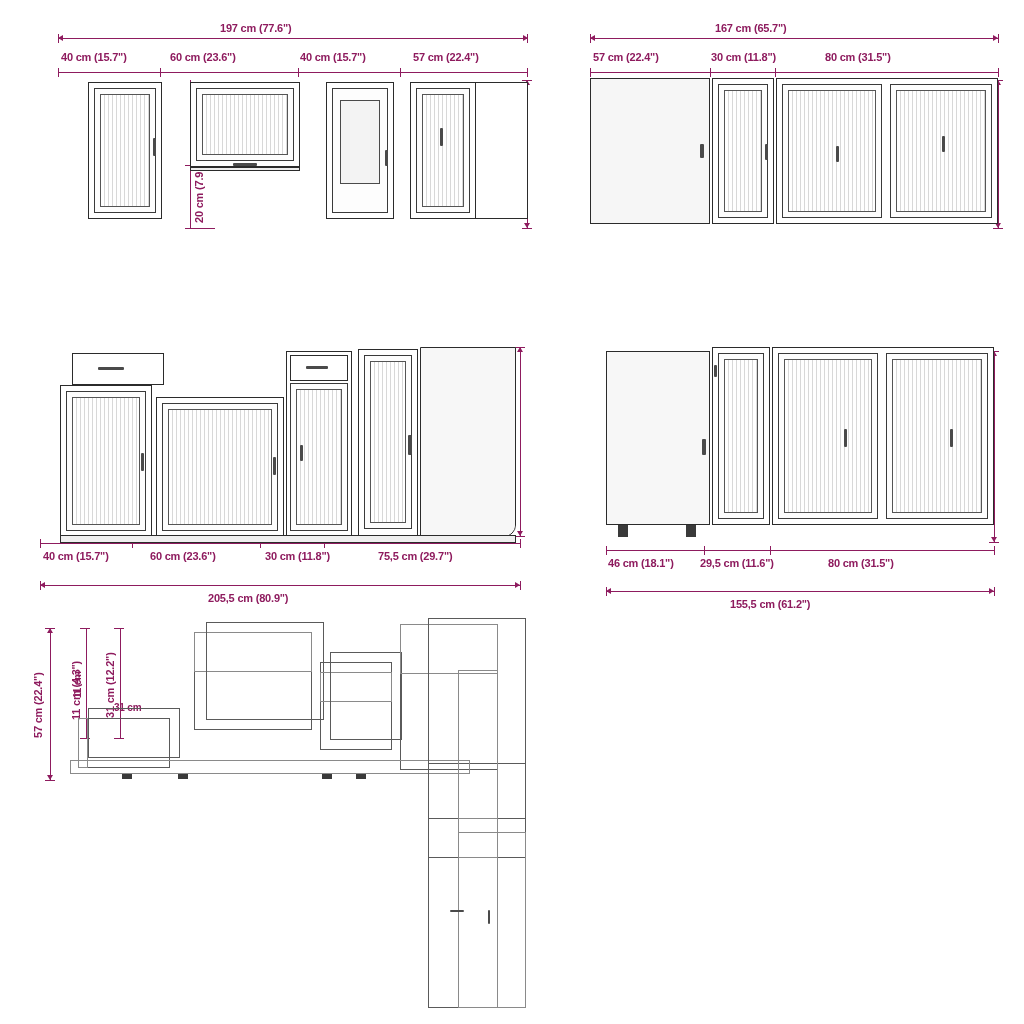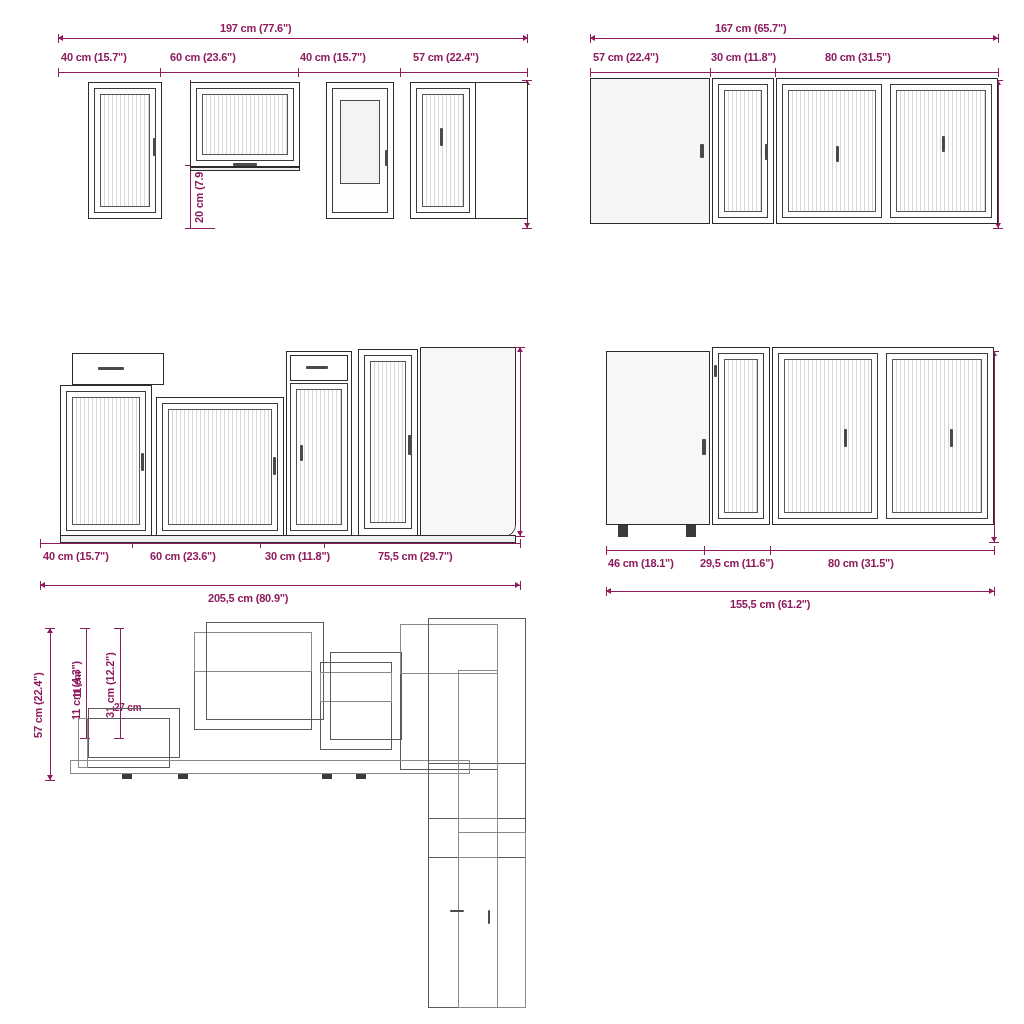--- a/index.html
+++ b/index.html
@@ -271,21 +271,21 @@
     <div class="line vline" style="left:56px;top:18px;height:110px;"></div>
     <div class="line hline" style="left:50px;top:18px;width:10px;"></div>
     <div class="line hline" style="left:50px;top:128px;width:10px;"></div>
     <div class="dim v" style="position:absolute;left:40px;top:48px;height:64px;">11 cm (4.3")</div>
 
     <div class="line vline" style="left:90px;top:18px;height:110px;"></div>
     <div class="line hline" style="left:84px;top:18px;width:10px;"></div>
     <div class="line hline" style="left:84px;top:128px;width:10px;"></div>
     <div class="dim v" style="position:absolute;left:74px;top:40px;height:70px;">31 cm (12.2")</div>
     <div class="dim" style="position:absolute;left:42px;top:88px;font-size:10px;transform:rotate(-90deg);transform-origin:left top;">11 cm</div>
-    <div class="dim" style="position:absolute;left:84px;top:92px;font-size:10px;">27 cm</div>
+    <div class="dim" style="position:absolute;left:84px;top:92px;font-size:10px;">31 cm</div>
 
     <div class="wire" style="left:48px;top:108px;width:92px;height:50px;"></div>
     <div class="wire" style="left:58px;top:98px;width:92px;height:50px;"></div>
     <div class="wire2" style="left:48px;top:108px;width:10px;height:50px;"></div>
 
     <div class="wire" style="left:164px;top:22px;width:118px;height:98px;"></div>
     <div class="wire2" style="left:164px;top:22px;width:118px;height:40px;"></div>
     <div class="wire" style="left:176px;top:12px;width:118px;height:98px;"></div>
 
     <div class="wire" style="left:290px;top:52px;width:72px;height:88px;"></div>

